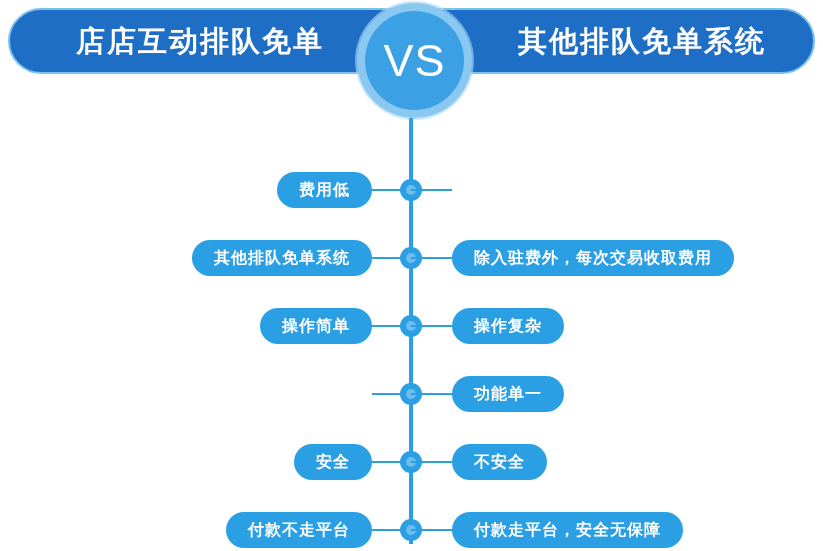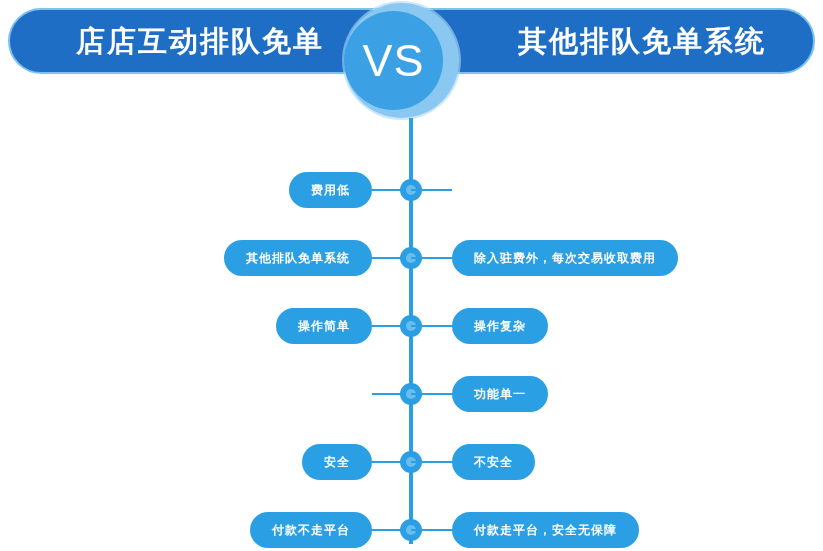--- a/index.html
+++ b/index.html
@@ -46,30 +46,30 @@
     font-weight: bold;
     letter-spacing: 2px;
     white-space: nowrap;
   }
   .header-title.left { left: 20px; width: 340px; }
   .header-title.right { left: 462px; width: 340px; }
 
   
   .vs-badge {
     position: absolute;
-    left: 344px;
+    left: 357px;
     top: 3px;
     width: 115px;
     height: 115px;
     border-radius: 50%;
     background: var(--badge-ring);
     box-shadow: 0 0 0 2px rgba(168, 216, 245, 0.6);
     display: flex;
     align-items: center;
-    justify-content: flex-start;
+    justify-content: center;
   }
   .vs-badge-inner {
     width: 99px;
     height: 99px;
     border-radius: 50%;
     background: var(--badge-fill);
     display: flex;
     align-items: center;
     justify-content: center;
   }
@@ -100,21 +100,21 @@
     height: 36px;
   }
   .pill {
     position: absolute;
     top: 0;
     height: 36px;
     line-height: 36px;
     border-radius: 18px;
     background: var(--pill-blue);
     color: var(--text-white);
-    font-size: 12px;
+    font-size: 16px;
     font-weight: bold;
     padding: 0 22px;
     white-space: nowrap;
     letter-spacing: 1px;
   }
   .pill.left { right: 451px; }
   .pill.right { left: 452px; }
   .conn {
     position: absolute;
     top: 17px;

